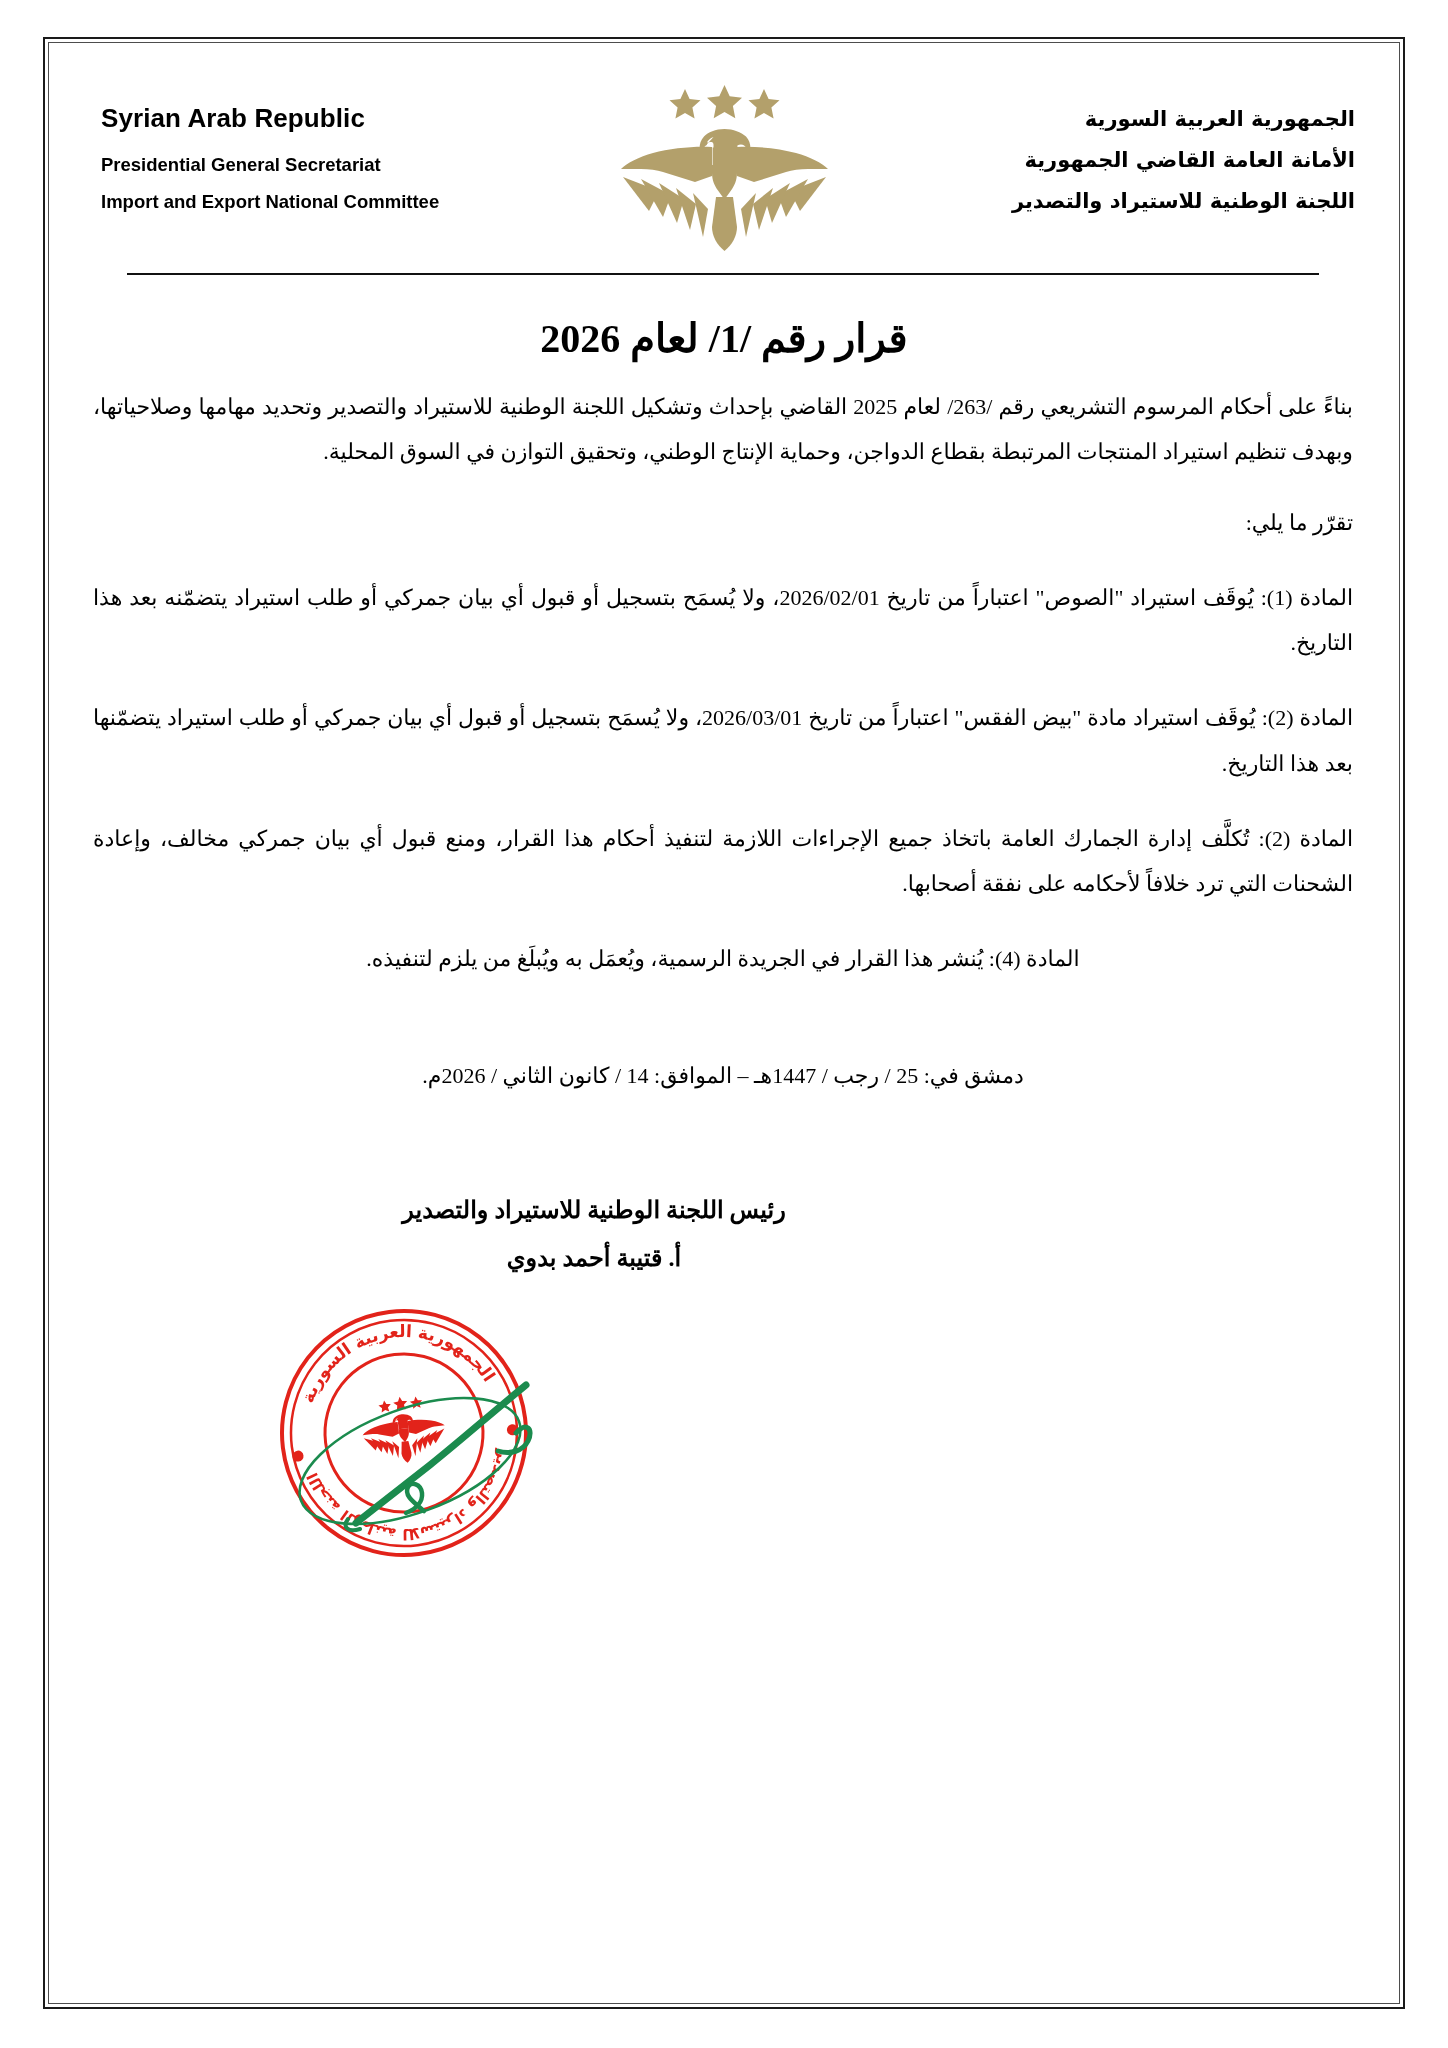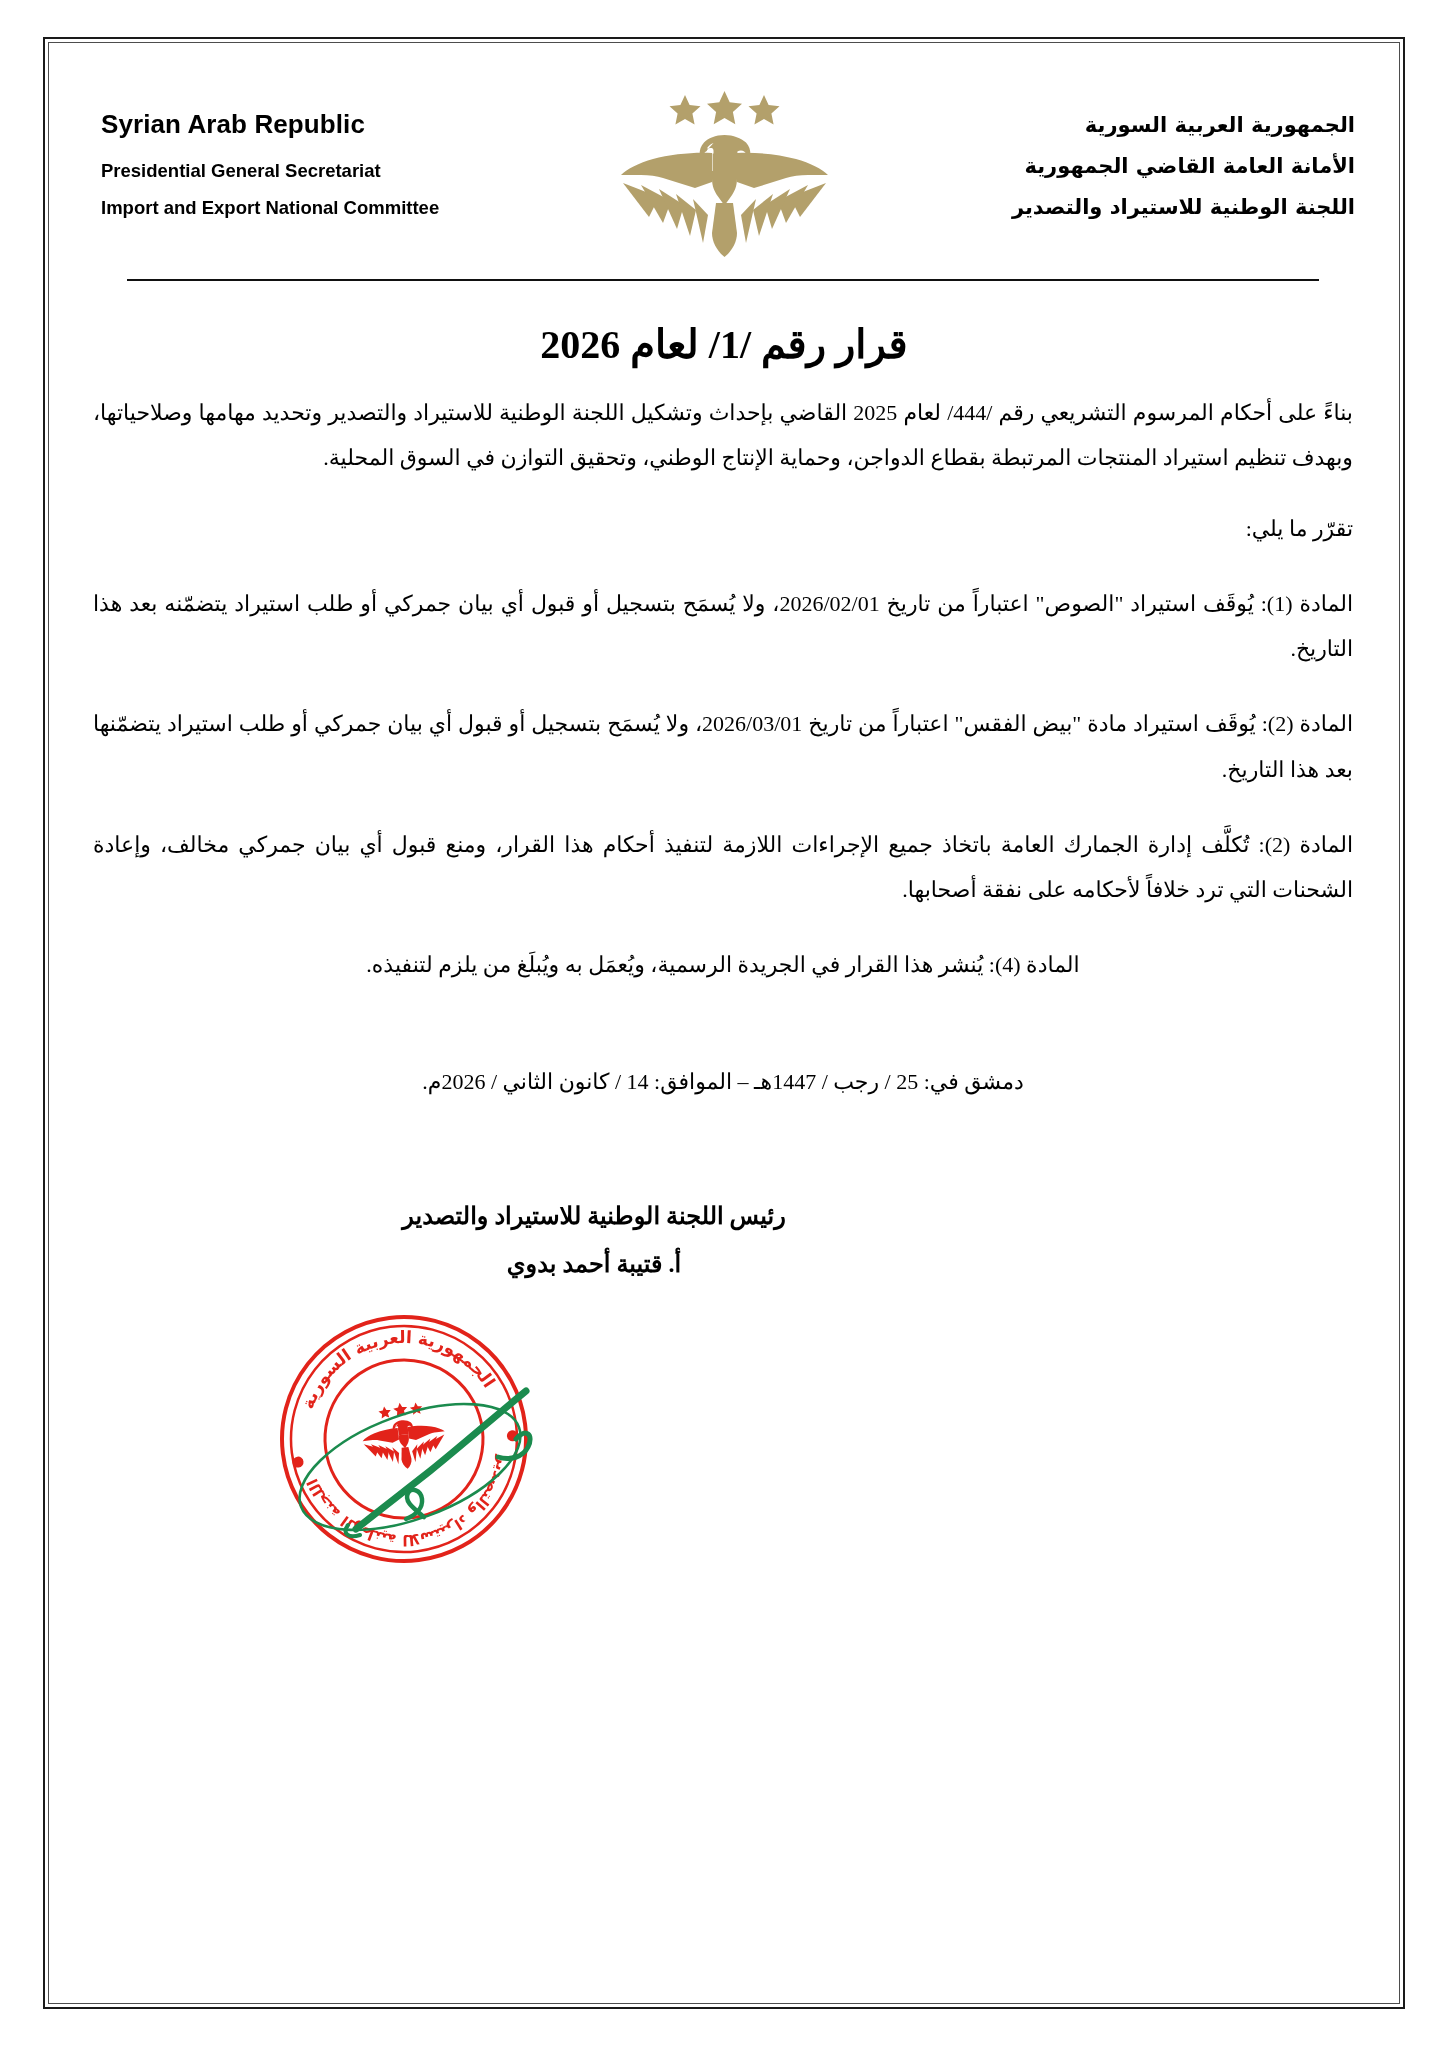--- a/index.html
+++ b/index.html
@@ -27,21 +27,21 @@
   .page-frame::after {
     content: "";
     position: absolute;
     left: 3px; top: 3px; right: 3px; bottom: 3px;
     border: 1px solid #4d4d4d;
     pointer-events: none;
   }
   .page-inner {
     position: absolute;
     left: 0; top: 0; right: 0; bottom: 0;
-    padding: 26px 34px 0 34px;
+    padding: 20px 34px 0 34px;
   }
 
   
   .letterhead {
     display: flex;
     align-items: flex-start;
     justify-content: space-between;
     height: 200px;
     padding-top: 18px;
   }
@@ -221,21 +221,21 @@
       <div>اللجنة الوطنية للاستيراد والتصدير</div>
     </div>
   </div>
 
   <div class="hr-rule"></div>
 
   <div class="doc-title">قرار رقم /1/ لعام 2026</div>
 
   <div class="body-wrap">
 
-    <p class="para preamble">بناءً على أحكام المرسوم التشريعي رقم /444/ لعام 2025 القاضي بإحداث وتشكيل اللجنة الوطنية للاستيراد والتصدير وتحديد مهامها وصلاحياتها، وبهدف تنظيم استيراد المنتجات المرتبطة بقطاع الدواجن، وحماية الإنتاج الوطني، وتحقيق التوازن في السوق المحلية.</p>
+    <p class="para preamble">بناءً على أحكام المرسوم التشريعي رقم /263/ لعام 2025 القاضي بإحداث وتشكيل اللجنة الوطنية للاستيراد والتصدير وتحديد مهامها وصلاحياتها، وبهدف تنظيم استيراد المنتجات المرتبطة بقطاع الدواجن، وحماية الإنتاج الوطني، وتحقيق التوازن في السوق المحلية.</p>
 
     <p class="para tqrr">تقرّر ما يلي:</p>
 
     <p class="para article">
       <span class="art-label">المادة (1):</span><span> يُوقَف استيراد "الصوص" اعتباراً من تاريخ 2026/02/01، ولا يُسمَح بتسجيل أو قبول أي بيان جمركي أو طلب استيراد يتضمّنه بعد هذا التاريخ.</span>
     </p>
 
     <p class="para article">
       <span class="art-label">المادة (2):</span><span> يُوقَف استيراد مادة "بيض الفقس" اعتباراً من تاريخ 2026/03/01، ولا يُسمَح بتسجيل أو قبول أي بيان جمركي أو طلب استيراد يتضمّنها بعد هذا التاريخ.</span>
     </p>

